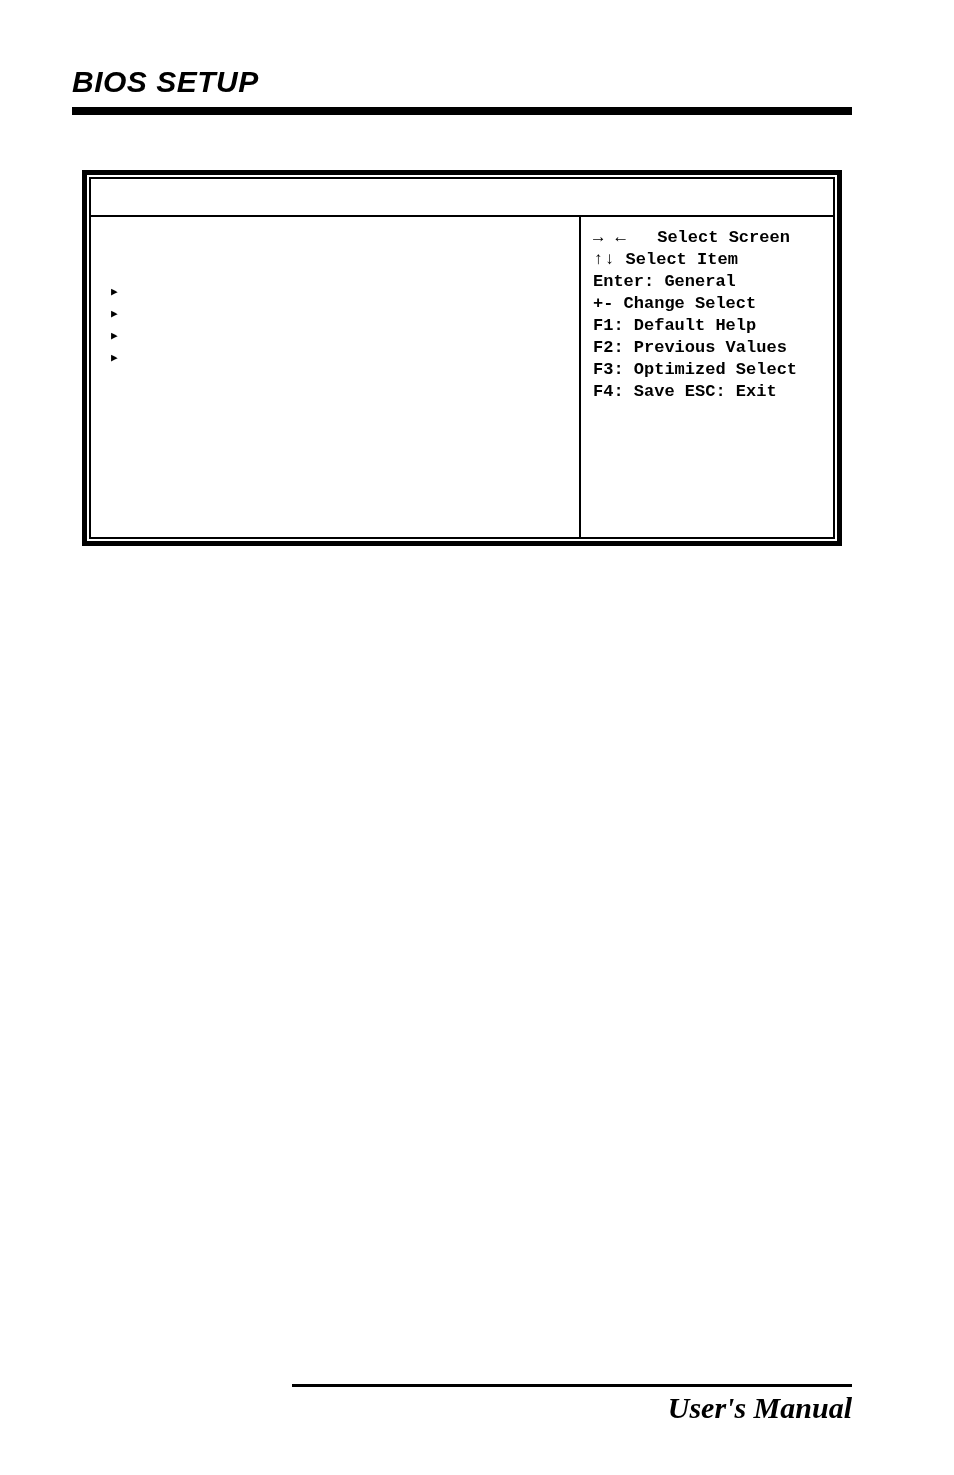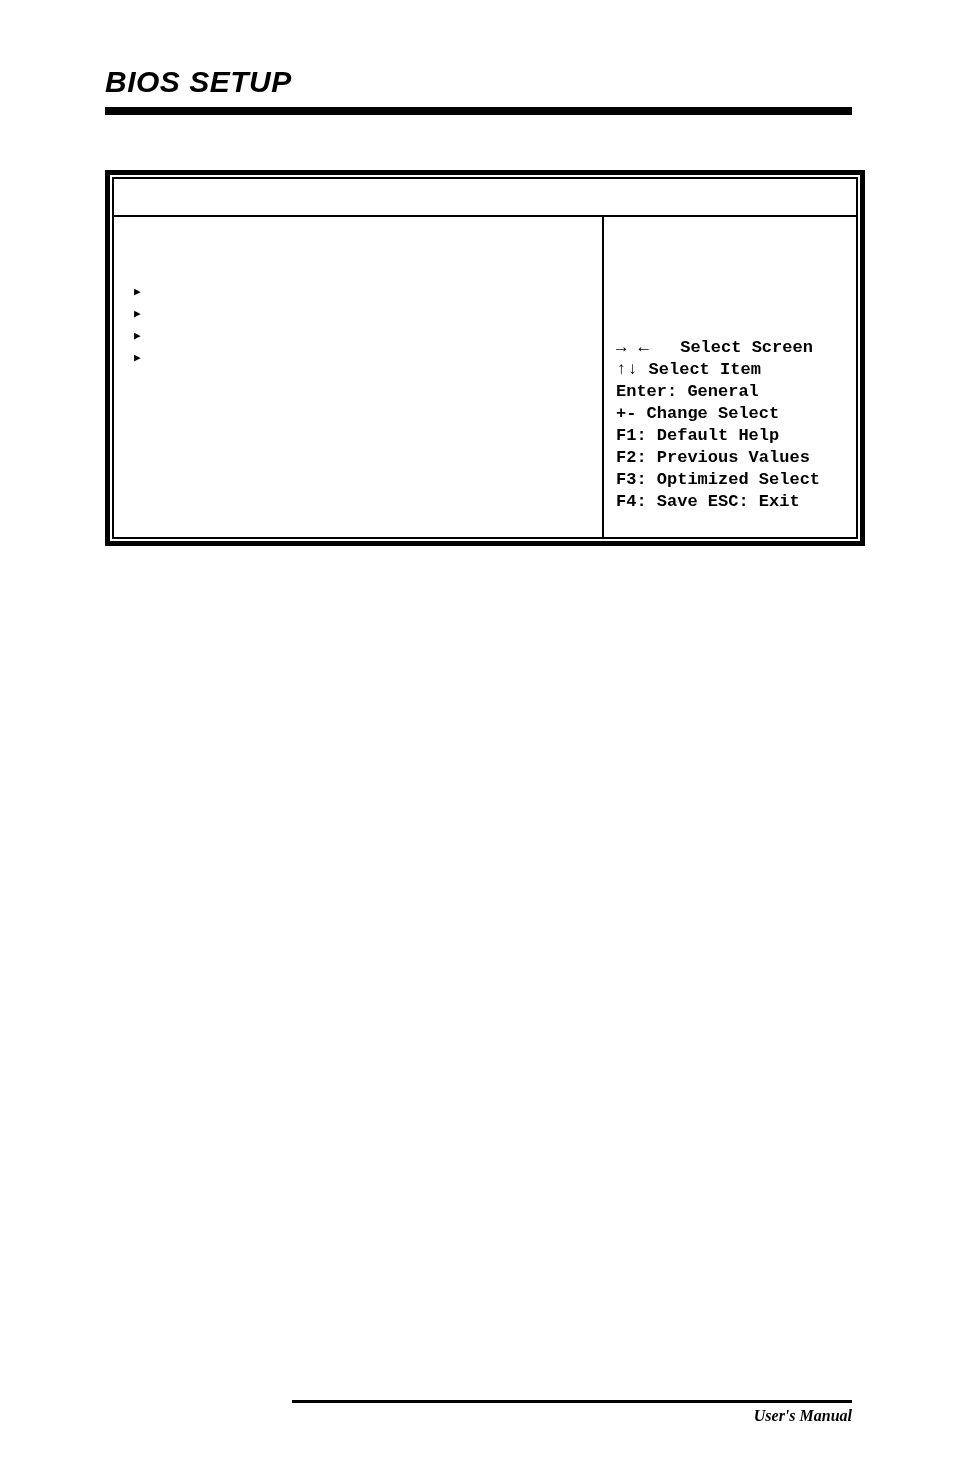--- a/index.html
+++ b/index.html
@@ -8,21 +8,21 @@
       padding: 0;
       width: 954px;
       height: 1475px;
       background: #fff;
       font-family: "Times New Roman", serif;
       position: relative;
     }
     .page {
       width: 937px;
       height: 1475px;
-      padding: 65px 85px 0 105px;
+      padding: 65px 85px 0 72px;
       position: relative;
     }
     .header-title {
       font-style: italic;
       font-weight: bold;
       font-size: 30px;
       font-family: Arial, sans-serif;
       margin-bottom: 8px;
       letter-spacing: 0.5px;
     }
@@ -73,21 +73,20 @@
     }
     .bios-right {
       width: 252px;
       padding: 10px 8px 10px 12px;
       font-family: "Courier New", monospace;
       font-size: 17px;
       font-weight: bold;
       color: #000;
       display: flex;
       flex-direction: column;
-      justify-content: flex-end;
       border-radius: 21px;
     }
     .nav-line {
       line-height: 22px;
       white-space: nowrap;
     }
     .nav-block { padding-bottom: 14px; }
     .arrows-sym { letter-spacing: 1px; }
     .footer-area {
       position: absolute;
@@ -99,21 +98,21 @@
       height: 3px;
       width: 560px;
       background: #000;
       margin-left: auto;
       margin-bottom: 4px;
     }
     .footer-text {
       text-align: right;
       font-style: italic;
       font-weight: bold;
-      font-size: 16px;
+      font-size: 30px;
     }
   </style>
 </head>
 <body>
 
 <div class="page">
   <div class="header-title">BIOS SETUP</div>
   <div class="header-rule"></div>
 
   <div class="bios-box-outer">

